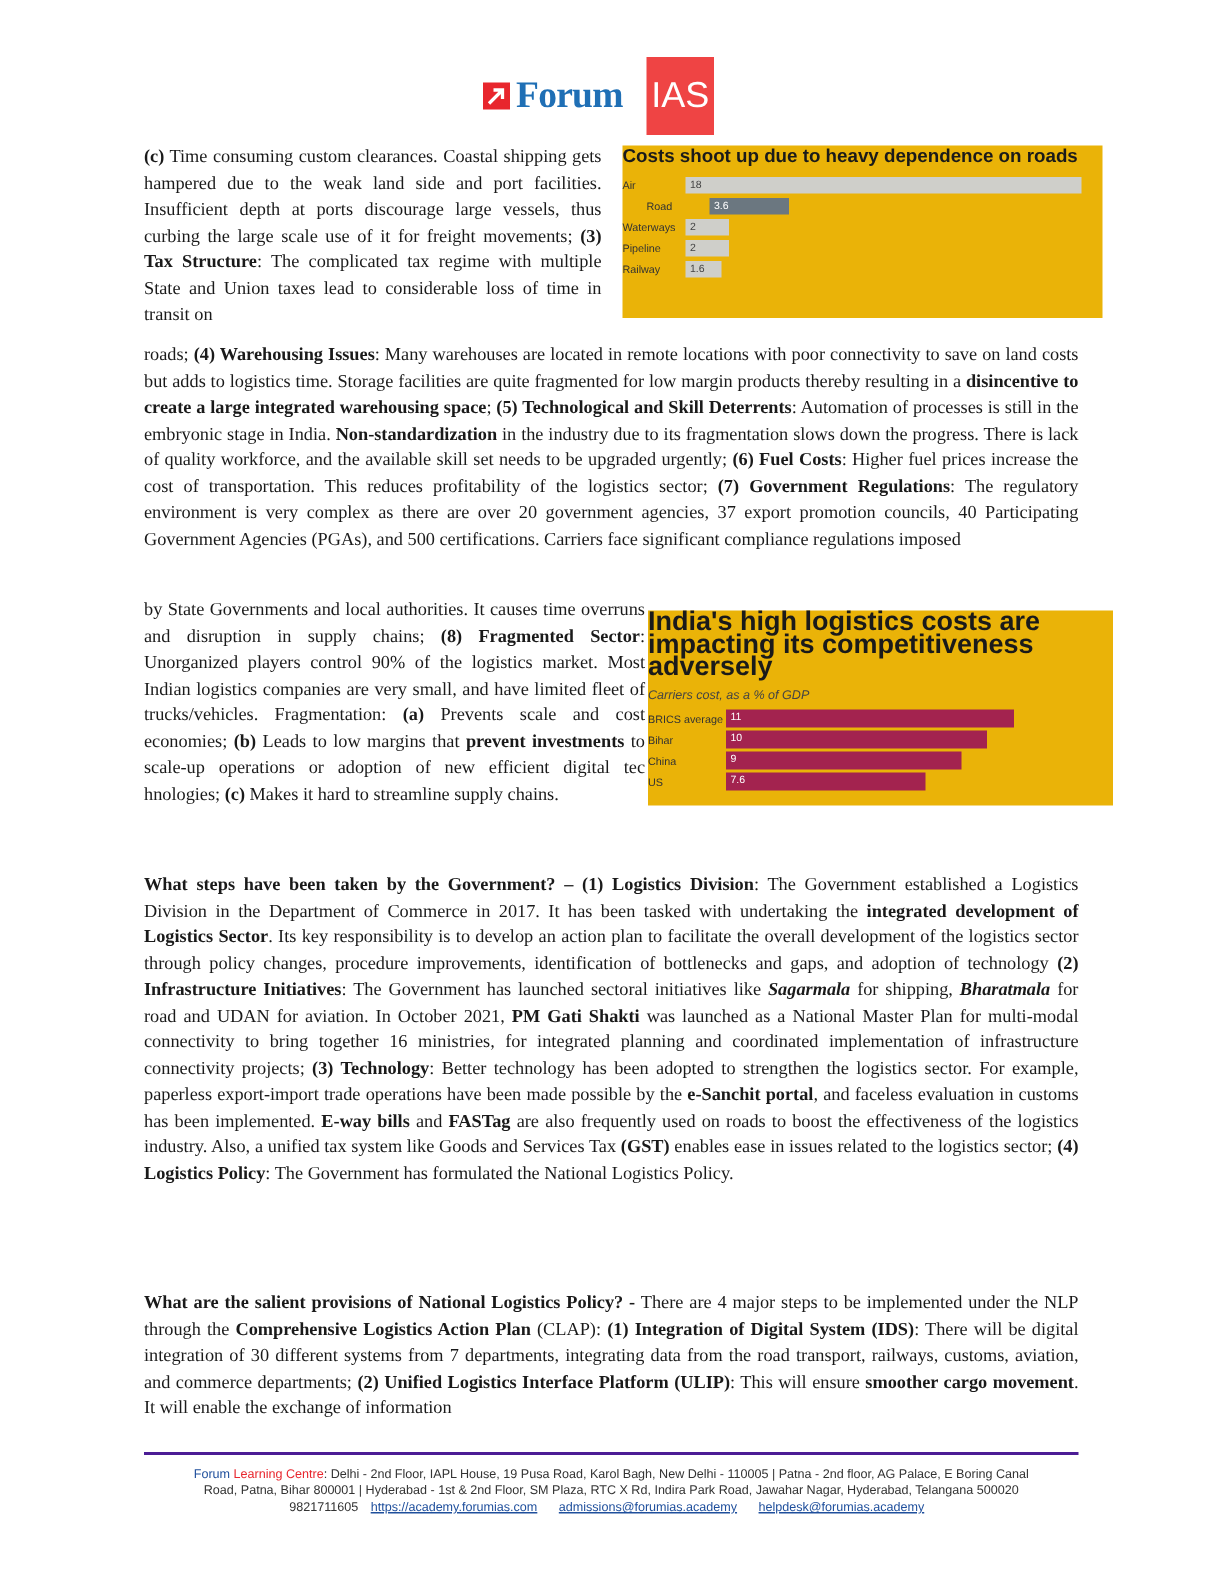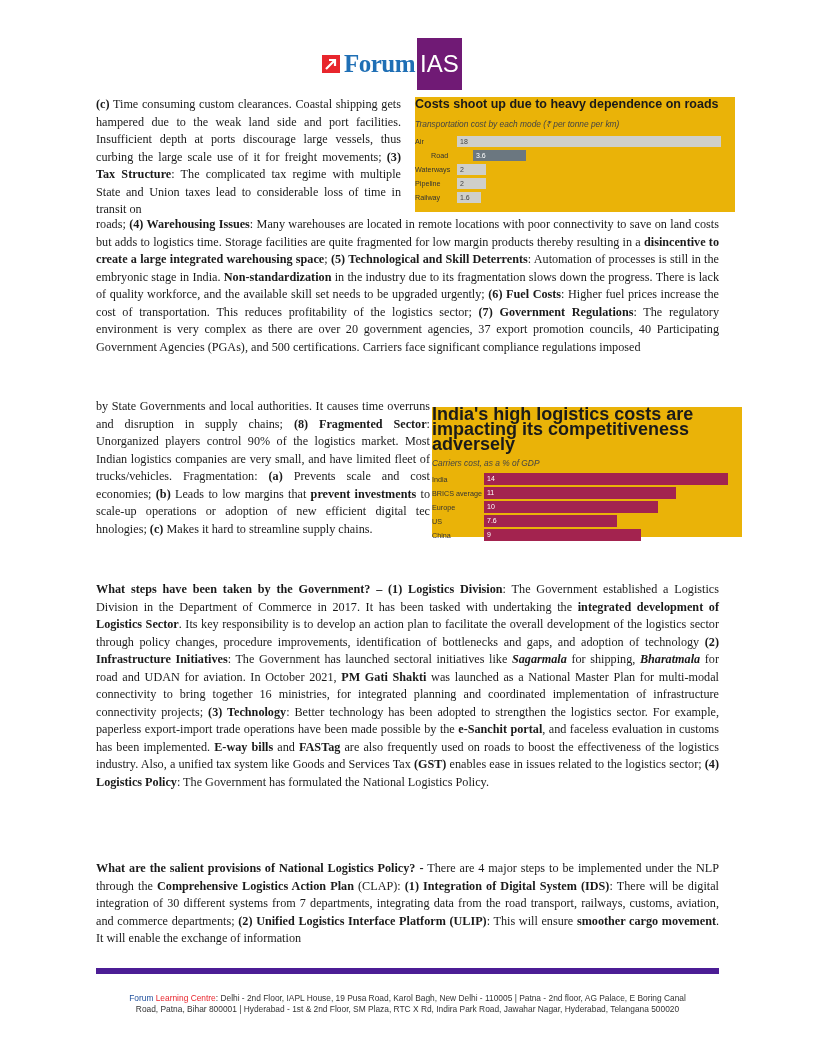--- a/index.html
+++ b/index.html
@@ -2,34 +2,34 @@
 <html><head>
 <meta charset="utf-8">
 <style>
   html, body { margin: 0; padding: 0; background: #ffffff; }
   body { width: 816px; height: 1056px; position: relative; overflow: hidden;
          font-family: "DejaVu Serif", "Liberation Serif", serif; color: #1a1a1a; }
   .logo { position: absolute; left: 322px; top: 51px; height: 26px; display: flex; align-items: center; }
   .logo .arrow-box { width: 18px; height: 18px; background: #e8262d; position: relative; margin-right: 4px; }
   .logo .arrow-box svg { position: absolute; left: 2px; top: 2px; }
   .logo .forum { font-family: "Liberation Serif", serif; font-weight: bold; font-size: 25px; color: #1f6fb5; line-height: 26px; letter-spacing: -0.5px; }
-  .logo .ias { background: #701a75; color: #fff; font-family: "Liberation Sans", sans-serif; font-size: 24px; line-height: 26px; padding: 13px 3px; margin-left: 2px; }
+  .logo .ias { background: #ef4444; color: #fff; font-family: "Liberation Sans", sans-serif; font-size: 24px; line-height: 26px; padding: 13px 3px; margin-left: 16px; }
 
   .txt { position: absolute; font-family: "Liberation Serif", serif; font-size: 12.2px; line-height: 17.5px; text-align: justify; color: #1a1a1a; }
   .txt b { font-weight: bold; }
   .txt i { font-style: italic; }
 
   .chart { position: absolute; font-family: "Liberation Sans", sans-serif; background: #eab308; }
   .chart .ctitle { font-weight: bold; color: #1a1a1a; }
   .chart .csub { font-style: italic; color: #444; }
   .chart .row { display: flex; align-items: center; }
   .chart .lab { color: #333; }
   .chart .bar { color: #444; box-sizing: border-box; padding-left: 3px; }
 
-  .footer { position: absolute; left: 96px; top: 968px; width: 623px; border-top: 6px solid #4c1d95; font-family: "Liberation Sans", sans-serif; font-size: 8.4px; color: #333; text-align: center; line-height: 11px; padding-top: 19px; }
+  .footer { position: absolute; left: 96px; top: 968px; width: 623px; border-top: 2px solid #4c1d95; font-family: "Liberation Sans", sans-serif; font-size: 8.4px; color: #333; text-align: center; line-height: 11px; padding-top: 7px; }
   .footer .fl1 { color: #1f4f9c; }
   .footer .fl2 { color: #e8262d; }
   .footer a { color: #1f4f9c; text-decoration: underline; margin: 0 6px; }
 </style>
 </head>
 <body>
 
 <div class="logo">
   <div class="arrow-box">
     <svg width="14" height="14" viewBox="0 0 14 14">
@@ -39,21 +39,20 @@
   <span class="forum">Forum</span>
   <span class="ias">IAS</span>
 </div>
 
 <div class="txt" style="left:96px; top:96px; width:305px;">
   <b>(c)</b><span> Time consuming custom clearances. Coastal shipping gets hampered due to the weak land side and port facilities. Insufficient depth at ports discourage large vessels, thus curbing the large scale use of it for freight movements; </span><b>(3) Tax Structure</b><span>: The complicated tax regime with multiple State and Union taxes lead to considerable loss of time in transit on</span>
 </div>
 
 <div class="chart" style="left:415px; top:97px; width:320px; height:115px;">
   <div class="ctitle" style="font-size:12.5px; line-height:15px;">Costs shoot up due to heavy dependence on roads</div>
-  <div class="csub" style="font-size:8.4px; line-height:12px; margin-top:6px;">Transportation cost by each mode (₹ per tonne per km)</div>
   <div style="margin-top:4px;">
     <div class="row" style="height:14px;">
       <span class="lab" style="width:42px; font-size:7.2px;">Air</span>
       <span class="bar" style="width:264px; height:11px; background:#cfcfca; font-size:7px; line-height:11px;">18</span>
     </div>
     <div class="row" style="height:14px;">
       <span class="lab" style="width:42px; font-size:7.2px;padding-left:16px;">Road</span>
       <span class="bar" style="width:53px; height:11px; background:#6b7780; color:#fff; font-size:7px; line-height:11px;">3.6</span>
     </div>
     <div class="row" style="height:14px;">
@@ -64,61 +63,63 @@
       <span class="lab" style="width:42px; font-size:7.2px;">Pipeline</span>
       <span class="bar" style="width:29px; height:11px; background:#cfcfca; font-size:7px; line-height:11px;">2</span>
     </div>
     <div class="row" style="height:14px;">
       <span class="lab" style="width:42px; font-size:7.2px;">Railway</span>
       <span class="bar" style="width:24px; height:11px; background:#cfcfca; font-size:7px; line-height:11px;">1.6</span>
     </div>
   </div>
 </div>
 
-<div class="txt" style="left:96px; top:216px; width:623px;">
+<div class="txt" style="left:96px; top:228px; width:623px;">
   <span>roads; </span><b>(4) Warehousing Issues</b><span>: Many warehouses are located in remote locations with poor connectivity to save on land costs but adds to logistics time. Storage facilities are quite fragmented for low margin products thereby resulting in a </span><b>disincentive to create a large integrated warehousing space</b><span>; </span><b>(5) Technological and Skill Deterrents</b><span>: Automation of processes is still in the embryonic stage in India. </span><b>Non-standardization</b><span> in the industry due to its fragmentation slows down the progress. There is lack of quality workforce, and the available skill set needs to be upgraded urgently; </span><b>(6) Fuel Costs</b><span>: Higher fuel prices increase the cost of transportation. This reduces profitability of the logistics sector; </span><b>(7) Government Regulations</b><span>: The regulatory environment is very complex as there are over 20 government agencies, 37 export promotion councils, 40 Participating Government Agencies (PGAs), and 500 certifications. Carriers face significant compliance regulations imposed</span>
 </div>
 
 <div class="txt" style="left:96px; top:398px; width:334px;">
   <span>by State Governments and local authorities. It causes time overruns and disruption in supply chains; </span><b>(8) Fragmented Sector</b><span>: Unorganized players control 90% of the logistics market. Most Indian logistics companies are very small, and have limited fleet of trucks/vehicles. Fragmentation: </span><b>(a)</b><span> Prevents scale and cost economies; </span><b>(b)</b><span> Leads to low margins that </span><b>prevent investments</b><span> to scale-up operations or adoption of new efficient digital tec hnologies; </span><b>(c)</b><span> Makes it hard to streamline supply chains.</span>
 </div>
 
 <div class="chart" style="left:432px; top:407px; width:310px; height:130px;">
   <div class="ctitle" style="font-size:18px; line-height:15px; width:300px;">India's high logistics costs are impacting its competitiveness adversely</div>
   <div class="csub" style="font-size:8.4px; line-height:12px; margin-top:5px;">Carriers cost, as a % of GDP</div>
   <div style="margin-top:3px;">
     <div class="row" style="height:14px;">
-      <span class="lab" style="width:52px; font-size:7.2px;">India</span>
-      <span class="bar" style="width:244px; height:12px; background:#a3234f; color:#fff; font-size:7px; line-height:12px;">14</span>
-    </div>
-    <div class="row" style="height:14px;">
       <span class="lab" style="width:52px; font-size:7.2px;">BRICS average</span>
       <span class="bar" style="width:192px; height:12px; background:#a3234f; color:#fff; font-size:7px; line-height:12px;">11</span>
     </div>
     <div class="row" style="height:14px;">
-      <span class="lab" style="width:52px; font-size:7.2px;">Europe</span>
+      <span class="lab" style="width:52px; font-size:7.2px;">Bihar</span>
       <span class="bar" style="width:174px; height:12px; background:#a3234f; color:#fff; font-size:7px; line-height:12px;">10</span>
+    </div>
+    <div class="row" style="height:14px;">
+      <span class="lab" style="width:52px; font-size:7.2px;">China</span>
+      <span class="bar" style="width:157px; height:12px; background:#a3234f; color:#fff; font-size:7px; line-height:12px;">9</span>
     </div>
     <div class="row" style="height:14px;">
       <span class="lab" style="width:52px; font-size:7.2px;">US</span>
       <span class="bar" style="width:133px; height:12px; background:#a3234f; color:#fff; font-size:7px; line-height:12px;">7.6</span>
-    </div>
-    <div class="row" style="height:14px;">
-      <span class="lab" style="width:52px; font-size:7.2px;">China</span>
-      <span class="bar" style="width:157px; height:12px; background:#a3234f; color:#fff; font-size:7px; line-height:12px;">9</span>
     </div>
   </div>
 </div>
 
 <div class="txt" style="left:96px; top:581px; width:623px;">
   <b>What steps have been taken by the Government? – (1) Logistics Division</b><span>: The Government established a Logistics Division in the Department of Commerce in 2017. It has been tasked with undertaking the </span><b>integrated development of Logistics Sector</b><span>. Its key responsibility is to develop an action plan to facilitate the overall development of the logistics sector through policy changes, procedure improvements, identification of bottlenecks and gaps, and adoption of technology </span><b>(2) Infrastructure Initiatives</b><span>: The Government has launched sectoral initiatives like </span><b><i>Sagarmala</i></b><span> for shipping, </span><b><i>Bharatmala</i></b><span> for road and UDAN for aviation. In October 2021, </span><b>PM Gati Shakti</b><span> was launched as a National Master Plan for multi-modal connectivity to bring together 16 ministries, for integrated planning and coordinated implementation of infrastructure connectivity projects; </span><b>(3) Technology</b><span>: Better technology has been adopted to strengthen the logistics sector. For example, paperless export-import trade operations have been made possible by the </span><b>e-Sanchit portal</b><span>, and faceless evaluation in customs has been implemented. </span><b>E-way bills</b><span> and </span><b>FASTag</b><span> are also frequently used on roads to boost the effectiveness of the logistics industry. Also, a unified tax system like Goods and Services Tax </span><b>(GST)</b><span> enables ease in issues related to the logistics sector; </span><b>(4) Logistics Policy</b><span>: The Government has formulated the National Logistics Policy.</span>
 </div>
 
 <div class="txt" style="left:96px; top:860px; width:623px;">
   <b>What are the salient provisions of National Logistics Policy? -</b><span> There are 4 major steps to be implemented under the NLP through the </span><b>Comprehensive Logistics Action Plan</b><span> (CLAP): </span><b>(1) Integration of Digital System (IDS)</b><span>: There will be digital integration of 30 different systems from 7 departments, integrating data from the road transport, railways, customs, aviation, and commerce departments; </span><b>(2) Unified Logistics Interface Platform (ULIP)</b><span>: This will ensure </span><b>smoother cargo movement</b><span>. It will enable the exchange of information</span>
 </div>
 
 <div class="footer">
   <div>
     <span class="fl1">Forum </span><span class="fl2">Learning Centre</span><span>: Delhi - 2nd Floor, IAPL House, 19 Pusa Road, Karol Bagh, New Delhi - 110005 | Patna - 2nd floor, AG Palace, E Boring Canal</span>
   </div>
   <div>Road, Patna, Bihar 800001 | Hyderabad - 1st &amp; 2nd Floor, SM Plaza, RTC X Rd, Indira Park Road, Jawahar Nagar, Hyderabad, Telangana 500020</div>
+  <div>
+    <span>9821711605</span>
+    <a>https://academy.forumias.com</a>
+    <a>admissions@forumias.academy</a>
+    <a>helpdesk@forumias.academy</a>
+  </div>
 </div>
 
 </body></html>

